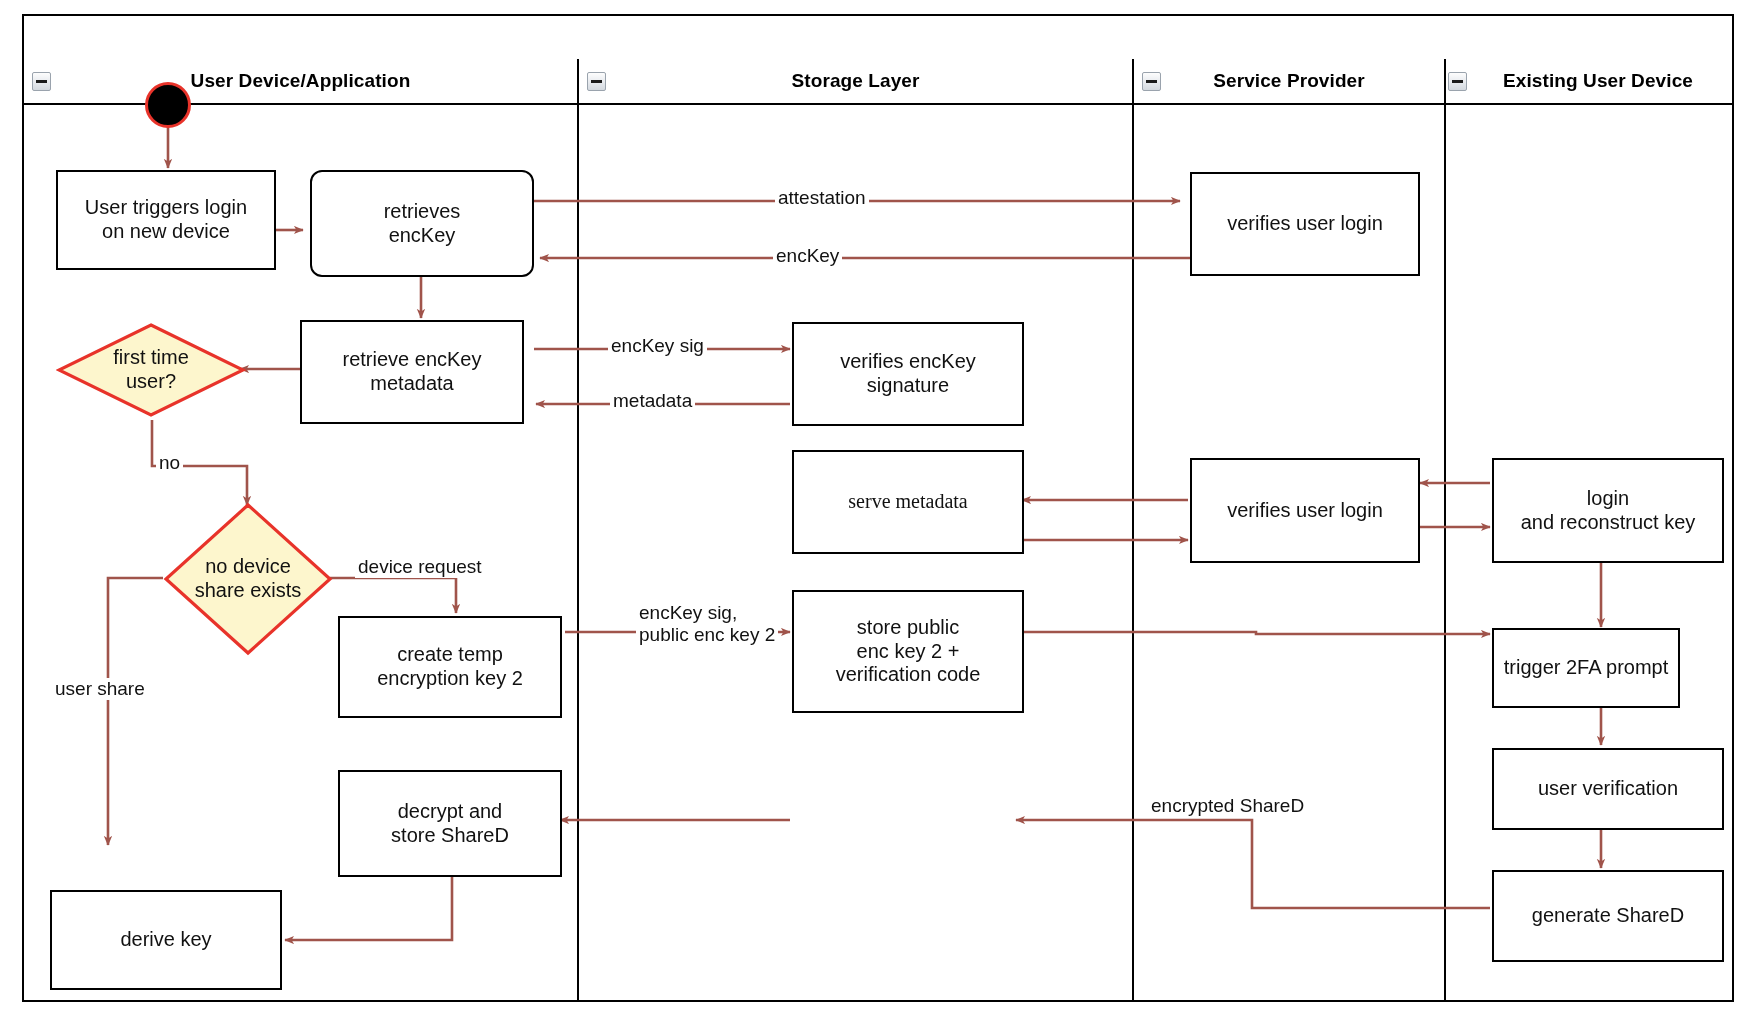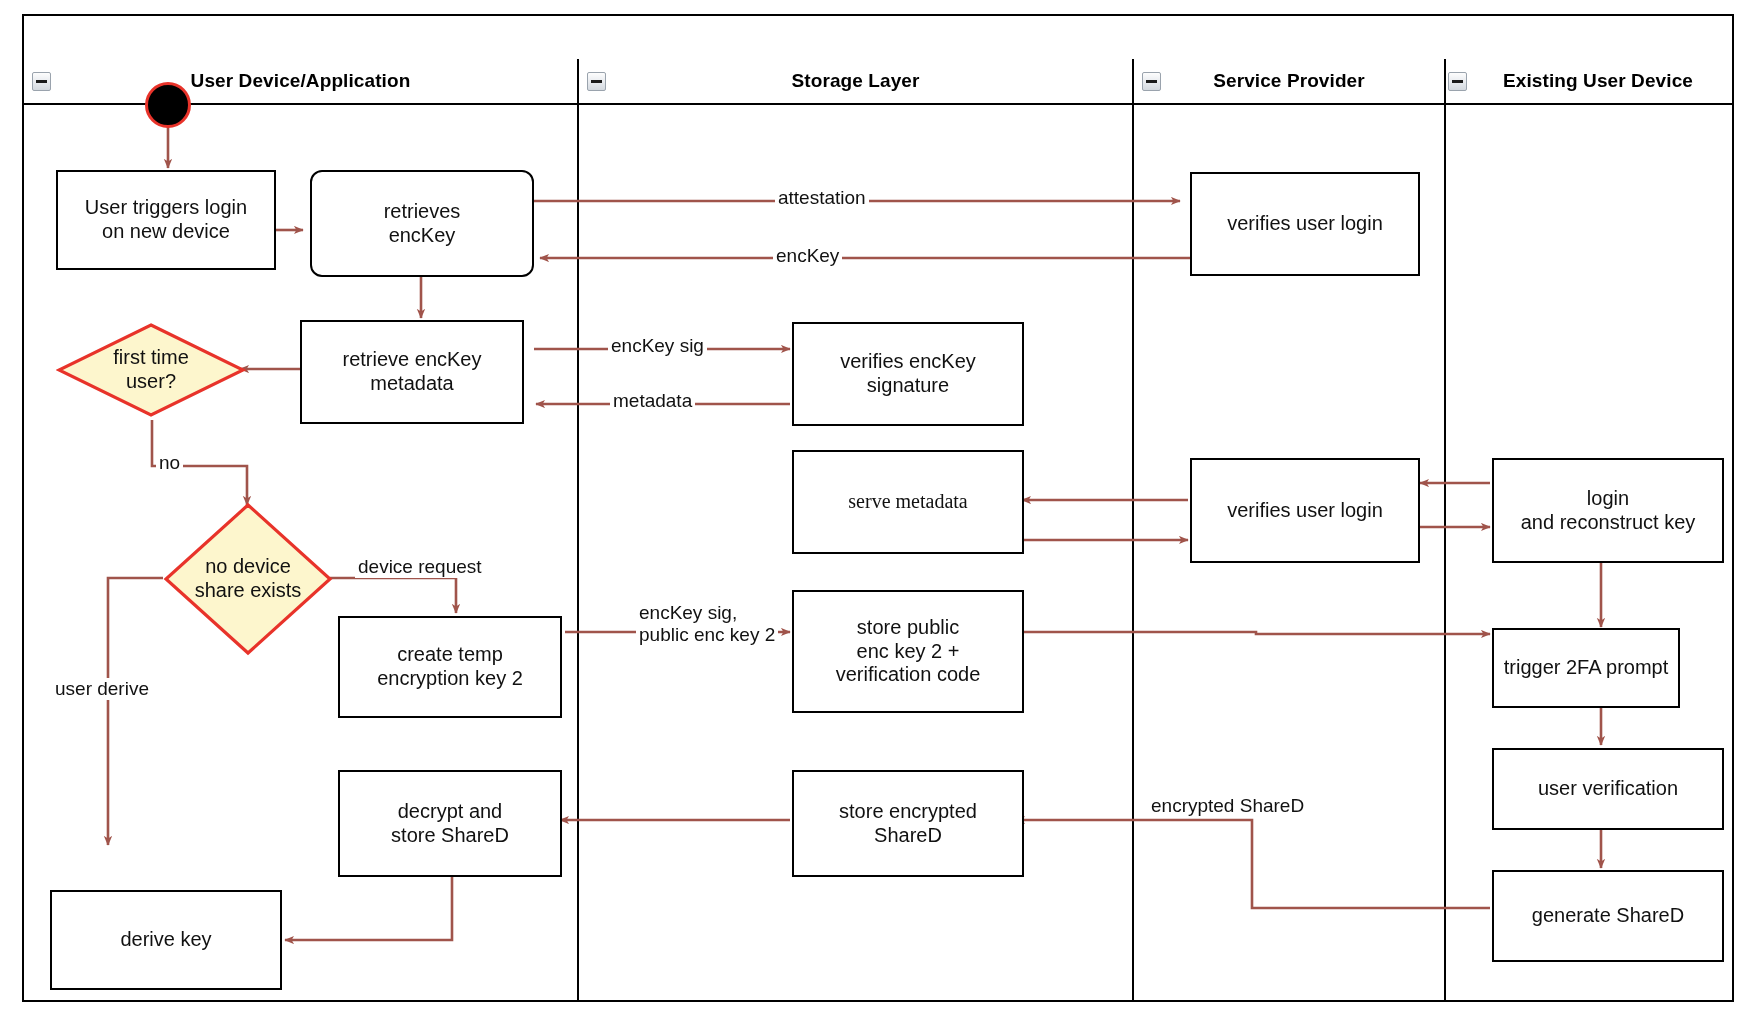--- a/index.html
+++ b/index.html
@@ -226,36 +226,34 @@
   <div class="node" style="left:338px; top:770px; width:224px; height:107px;">decrypt and
 store ShareD</div>
   <div class="node" style="left:50px;  top:890px; width:232px; height:100px;">derive key</div>
 
   <div class="node" style="left:792px; top:322px; width:232px; height:104px;">verifies encKey
 signature</div>
   <div class="node" style="left:792px; top:450px; width:232px; height:104px;font-family:Liberation Serif, serif;">serve metadata</div>
   <div class="node" style="left:792px; top:590px; width:232px; height:123px;">store public
 enc key 2 +
 verification code</div>
-  <div class="node" style="left:792px; top:770px; width:232px; height:107px;">store encrypted
-ShareD</div>
 
   <div class="node" style="left:1190px; top:172px; width:230px; height:104px;">verifies user login</div>
   <div class="node" style="left:1190px; top:458px; width:230px; height:105px;">verifies user login</div>
 
   <div class="node" style="left:1492px; top:458px; width:232px; height:105px;">login
 and reconstruct key</div>
   <div class="node" style="left:1492px; top:628px; width:188px; height:80px;">trigger 2FA prompt</div>
   <div class="node" style="left:1492px; top:748px; width:232px; height:82px;">user verification</div>
   <div class="node" style="left:1492px; top:870px; width:232px; height:92px;">generate ShareD</div>
 
   <div class="elabel" style="left:775px; top:187px;">attestation</div>
   <div class="elabel" style="left:773px; top:245px;">encKey</div>
   <div class="elabel" style="left:608px; top:335px;">encKey sig</div>
   <div class="elabel" style="left:610px; top:390px;">metadata</div>
   <div class="elabel" style="left:156px; top:452px;">no</div>
   <div class="elabel" style="left:355px; top:556px;">device request</div>
-  <div class="elabel" style="left:52px;  top:678px;">user derive</div>
+  <div class="elabel" style="left:52px;  top:678px;">user share</div>
   <div class="elabel" style="left:605px; top:602px;margin-left:31px;">encKey sig,
 public enc key 2</div>
   <div class="elabel" style="left:1148px; top:795px;">encrypted ShareD</div>
 
 </div>
 
 </body></html>

